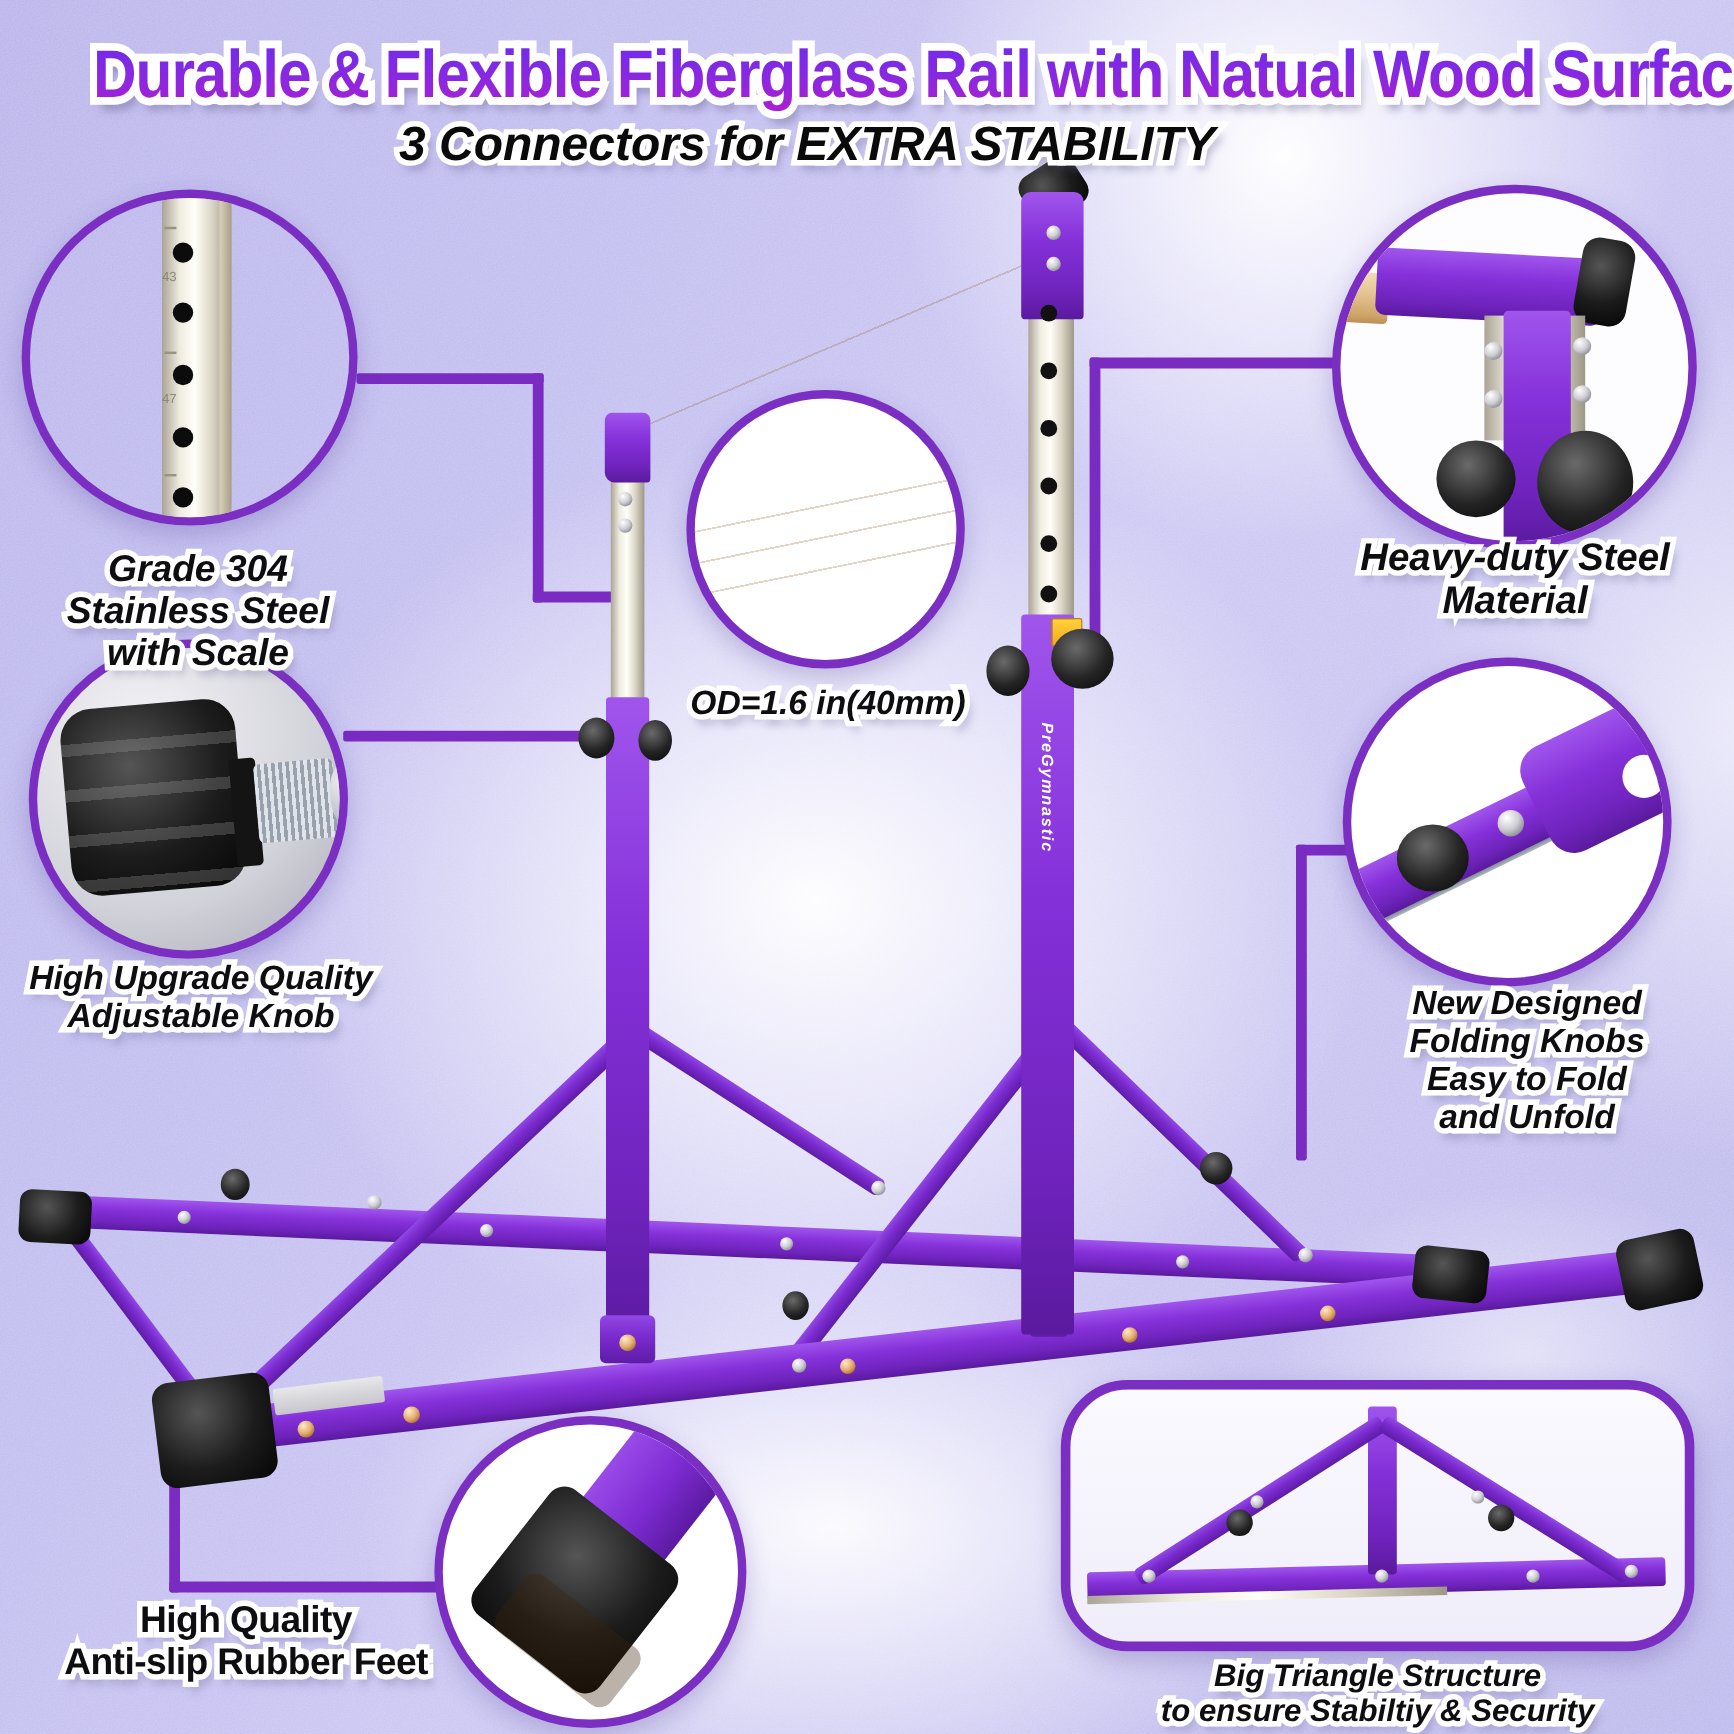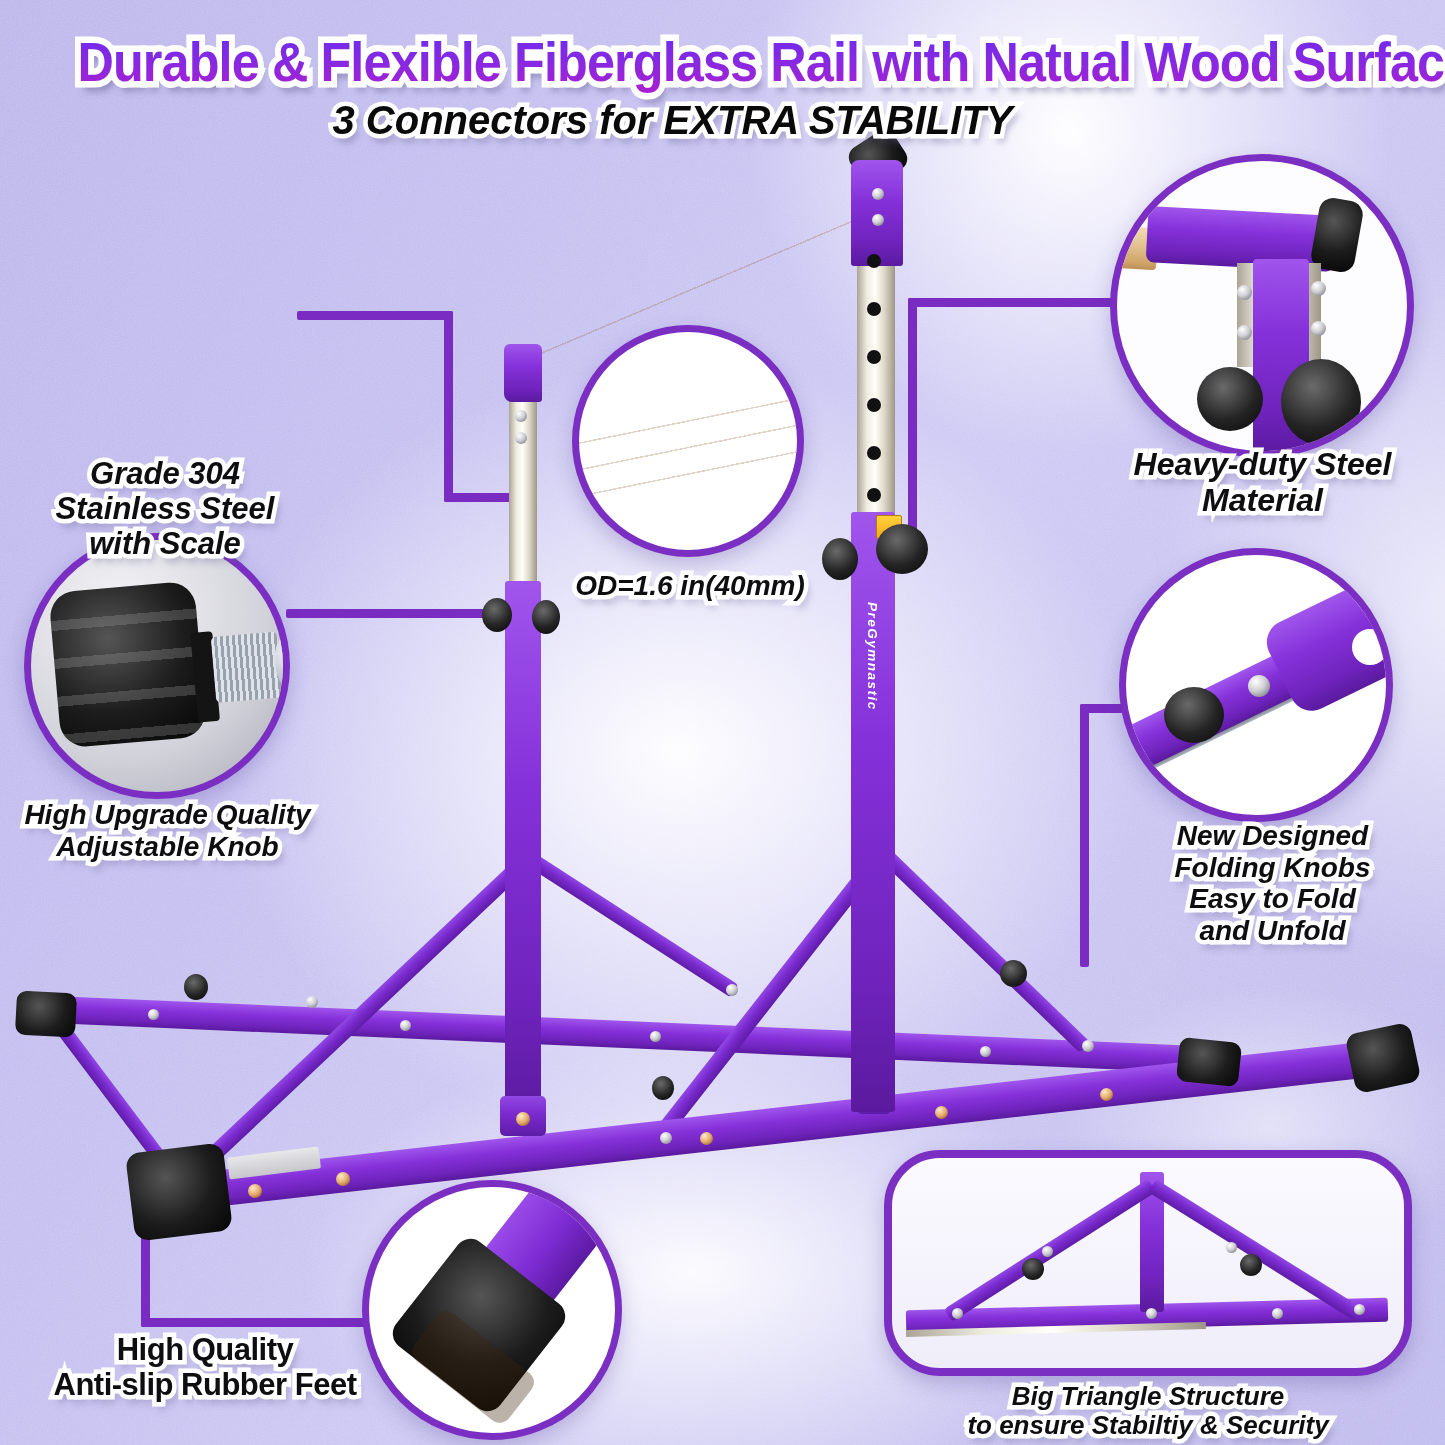--- a/index.html
+++ b/index.html
@@ -150,20 +150,34 @@
   <div class="abs" style="left:867px;top:350px;width:14px;height:14px;border-radius:50%;background:#111;z-index:7;"></div>
   <div class="abs" style="left:867px;top:398px;width:14px;height:14px;border-radius:50%;background:#111;z-index:7;"></div>
   <div class="abs" style="left:867px;top:446px;width:14px;height:14px;border-radius:50%;background:#111;z-index:7;"></div>
   <div class="abs" style="left:867px;top:488px;width:14px;height:14px;border-radius:50%;background:#111;z-index:7;"></div>
   <div class="abs pp" style="left:851px;top:512px;width:44px;height:600px;z-index:6;border-radius:3px;"></div>
   <div class="abs" style="left:876px;top:515px;width:24px;height:22px;background:linear-gradient(180deg,#ffd23a,#f5a81c);border:1px solid #b97b10;z-index:8;border-radius:2px;"></div>
   <div class="knob" style="left:876px;top:524px;width:52px;height:50px;"></div>
   <div class="knob" style="left:822px;top:538px;width:36px;height:42px;"></div>
   <div class="abs brand-vert" style="left:858px;top:596px;height:120px;width:22px;">PreGymnastic</div>
 
+  <div class="ring" style="left:18px;top:158px;width:266px;height:266px;background:transparent;">
+    <div class="abs steel" style="left:110px;top:-6px;width:57px;height:282px;"></div>
+    <div class="abs" style="left:158px;top:-6px;width:10px;height:282px;background:linear-gradient(90deg,#d9d0ba,#a89e88);"></div>
+    <div class="abs" style="left:119px;top:37px;width:17px;height:17px;border-radius:50%;background:#0c0c0c;"></div>
+    <div class="abs" style="left:119px;top:87px;width:17px;height:17px;border-radius:50%;background:#0c0c0c;"></div>
+    <div class="abs" style="left:119px;top:139px;width:17px;height:17px;border-radius:50%;background:#0c0c0c;"></div>
+    <div class="abs" style="left:119px;top:191px;width:17px;height:17px;border-radius:50%;background:#0c0c0c;"></div>
+    <div class="abs" style="left:119px;top:241px;width:17px;height:17px;border-radius:50%;background:#0c0c0c;"></div>
+    <div class="abs" style="left:112px;top:24px;width:10px;height:2px;background:#9b937f;"></div>
+    <div class="abs" style="left:110px;top:60px;font-size:11px;color:#8f8772;">43</div>
+    <div class="abs" style="left:112px;top:128px;width:10px;height:2px;background:#9b937f;"></div>
+    <div class="abs" style="left:110px;top:162px;font-size:11px;color:#8f8772;">47</div>
+    <div class="abs" style="left:112px;top:230px;width:10px;height:2px;background:#9b937f;"></div>
+  </div>
 
   <div class="ring" style="left:24px;top:533px;width:252px;height:252px;background:radial-gradient(circle at 35% 28%,#f4f4f7,#d2d2da 60%,#a9a9b6 100%);">
     <div class="abs" style="left:0;top:0;width:100%;height:100%;transform:rotate(-5deg);">
       <div class="abs blackpart" style="left:24px;top:44px;width:146px;height:156px;border-radius:26px;"></div>
       <div class="abs" style="left:24px;top:44px;width:146px;height:156px;border-radius:26px;background:repeating-linear-gradient(180deg,rgba(0,0,0,0) 0 28px,rgba(160,160,160,.28) 28px 38px);"></div>
       <div class="abs" style="left:162px;top:96px;width:22px;height:90px;background:#141414;border-radius:4px;"></div>
       <div class="abs thread" style="left:182px;top:102px;width:66px;height:66px;border-radius:5px;"></div>
       <div class="abs" style="left:244px;top:104px;width:40px;height:60px;border-radius:45%;background:radial-gradient(circle at 35% 30%,#f0f1f5,#b8bcc6 70%,#9296a2);"></div>
     </div>
   </div>

